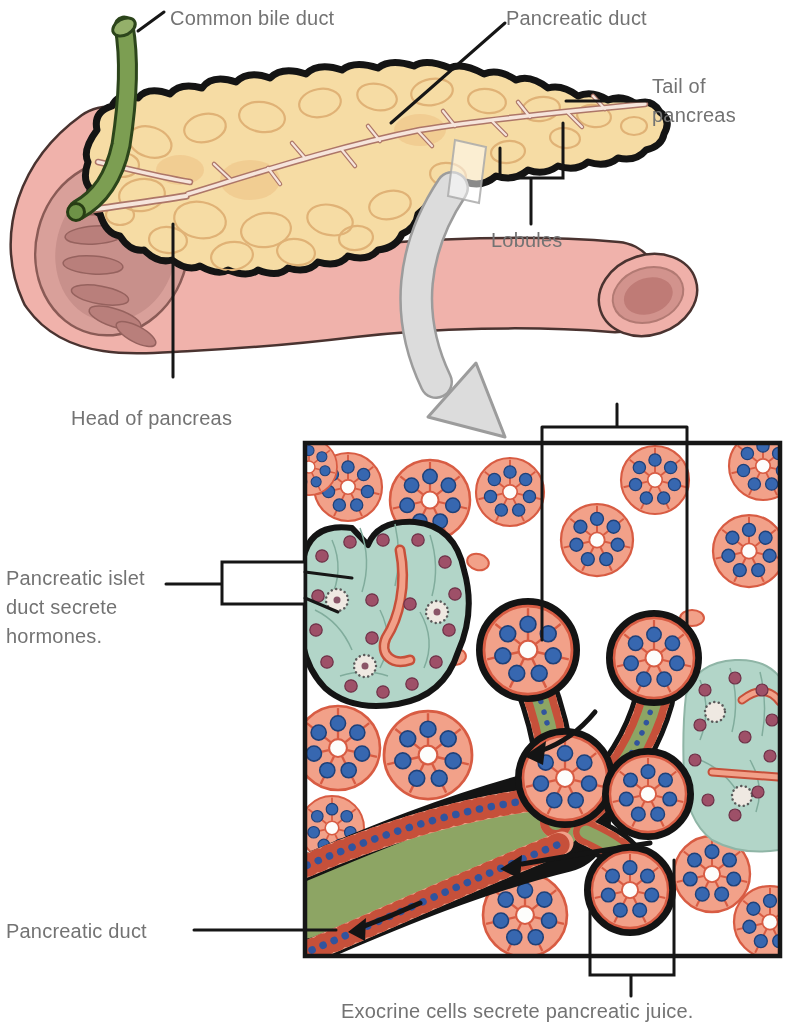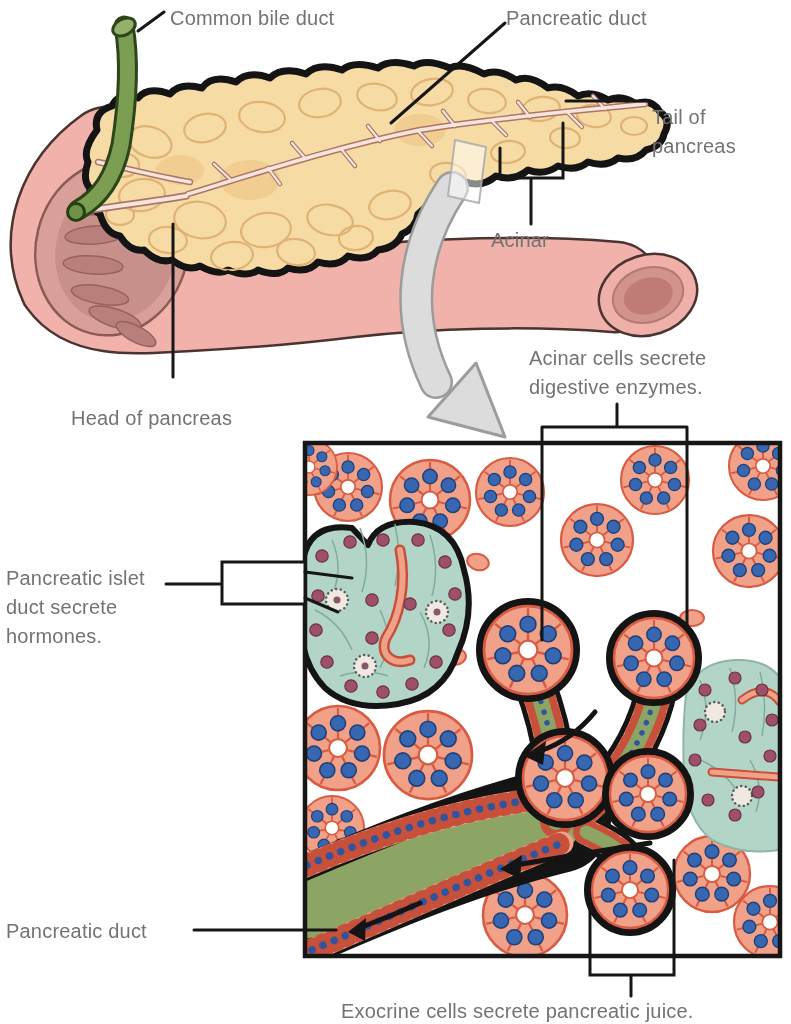--- a/index.html
+++ b/index.html
@@ -327,21 +327,20 @@
   </g>
   <rect x="222" y="562" width="83" height="42" fill="#FFFFFF" stroke="#161616" stroke-width="3"></rect>
   <g stroke="#161616" stroke-width="3" stroke-linecap="round">
     <path d="M305,572 L352,578"></path>
         <path d="M305,598 L338,612"></path>
   </g>
 </svg>
 
 <div class="lbl nowrap" style="left:170px;top:4px;">Common bile duct</div>
 <div class="lbl nowrap" style="left:506px;top:4px;">Pancreatic duct</div>
-<div class="lbl" style="left:652px;top:103px;width:100px;">Tail of pancreas</div>
-<div class="lbl nowrap" style="left:491px;top:226px;">Acinar</div>
+<div class="lbl" style="left:652px;top:72px;width:100px;">Tail of pancreas</div>
+<div class="lbl nowrap" style="left:491px;top:226px;">Lobules</div>
 <div class="lbl nowrap" style="left:71px;top:404px;">Head of pancreas</div>
-<div class="lbl" style="left:529px;top:344px;width:222px;">Acinar cells secrete digestive enzymes.</div>
 <div class="lbl" style="left:6px;top:564px;width:175px;">Pancreatic islet duct secrete hormones.</div>
 <div class="lbl nowrap" style="left:6px;top:917px;">Pancreatic duct</div>
 <div class="lbl nowrap" style="left:341px;top:997px;">Exocrine cells secrete pancreatic juice.</div>
 
 </div>
 
 </body></html>

